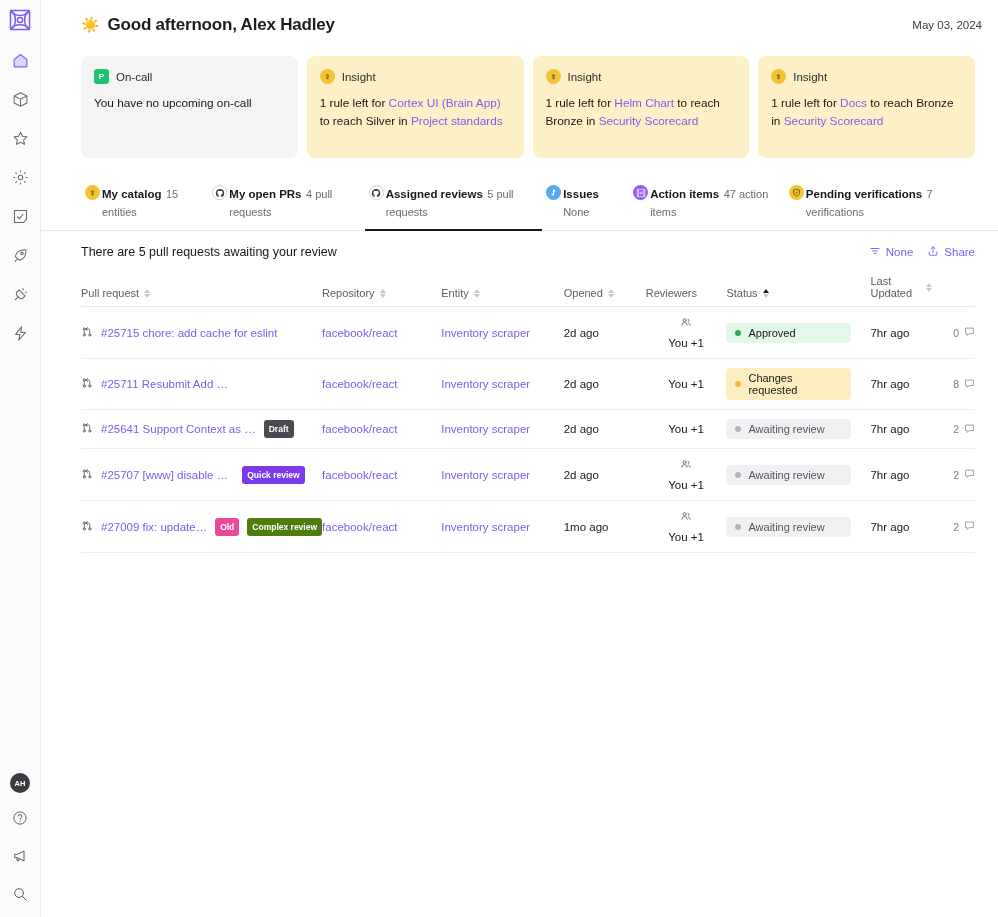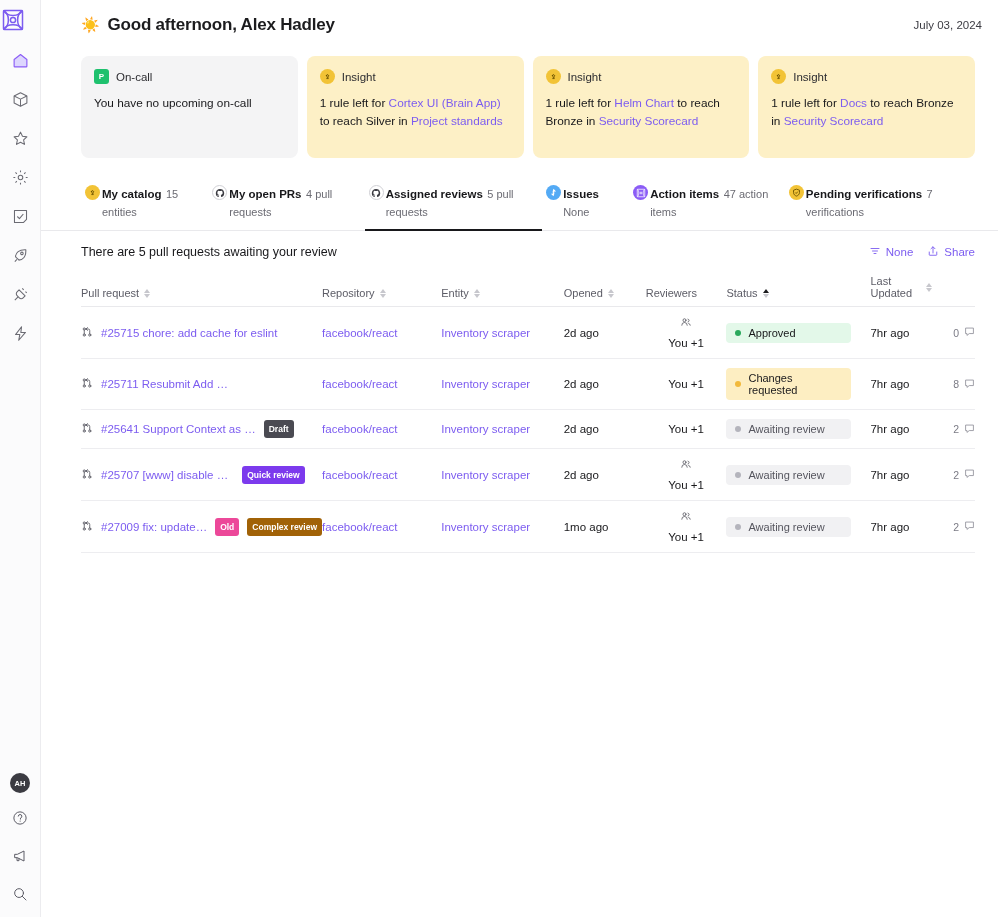--- a/index.html
+++ b/index.html
@@ -16,20 +16,21 @@
   #app { display: flex; width: 998px; height: 917px; }
 
   .sidebar {
     width: 41px;
     min-width: 41px;
     height: 917px;
     background: #fbfbfc;
     border-right: 1px solid #ececef;
     display: flex;
     flex-direction: column;
+    align-items: center;
     position: relative;
   }
   .sidebar-logo {
     margin-top: 7px;
     margin-bottom: 14px;
     width: 26px; height: 26px;
     display: flex; align-items: center; justify-content: center;
     cursor: pointer;
   }
   .nav-icons { display: flex; flex-direction: column; align-items: center; gap: 13px; }
@@ -180,21 +181,21 @@
   }
   tbody tr:last-child td { border-bottom: 1px solid #ededf0; }
   .pr-cell { display: flex; align-items: center; gap: 8px; }
   .pr-link { color: #7c5cf0; cursor: pointer; white-space: nowrap; }
   .tag {
     font-size: 8.5px; font-weight: bold; border-radius: 3px;
     padding: 4px 5px; white-space: nowrap; color: #fff;
   }
   .tag.draft { background: #4a4a52; }
   .tag.quick { background: #7c3aed; margin-left: 6px; }
-  .tag.complex { background: #a16207; }
+  .tag.complex { background: #4d7c0f; }
   .tag.old { background: #ec4899; }
 
   .status-pill {
     display: flex; align-items: center; gap: 7px;
     border-radius: 4px; padding: 4px 9px;
     font-size: 11px; width: 125px;
   }
   .status-pill .dot { width: 6px; height: 6px; border-radius: 50%; flex: none; }
   .status-pill.approved { background: #e3f8e9; }
   .status-pill.approved .dot { background: #2aa85c; }
@@ -306,21 +307,21 @@
     </div>
   </div>
 
   <div class="main">
 
     <div class="topbar">
       <div class="greeting">
         <span class="emoji">☀️</span>
         <span>Good afternoon, Alex Hadley</span>
       </div>
-      <div class="date">July 03, 2024</div>
+      <div class="date">May 03, 2024</div>
     </div>
 
     <div class="cards">
 
       <div class="card oncall">
         <div class="card-head">
           <span class="badge-icon pd">P</span>
           <span class="label">On-call</span>
         </div>
         <div class="card-body">

